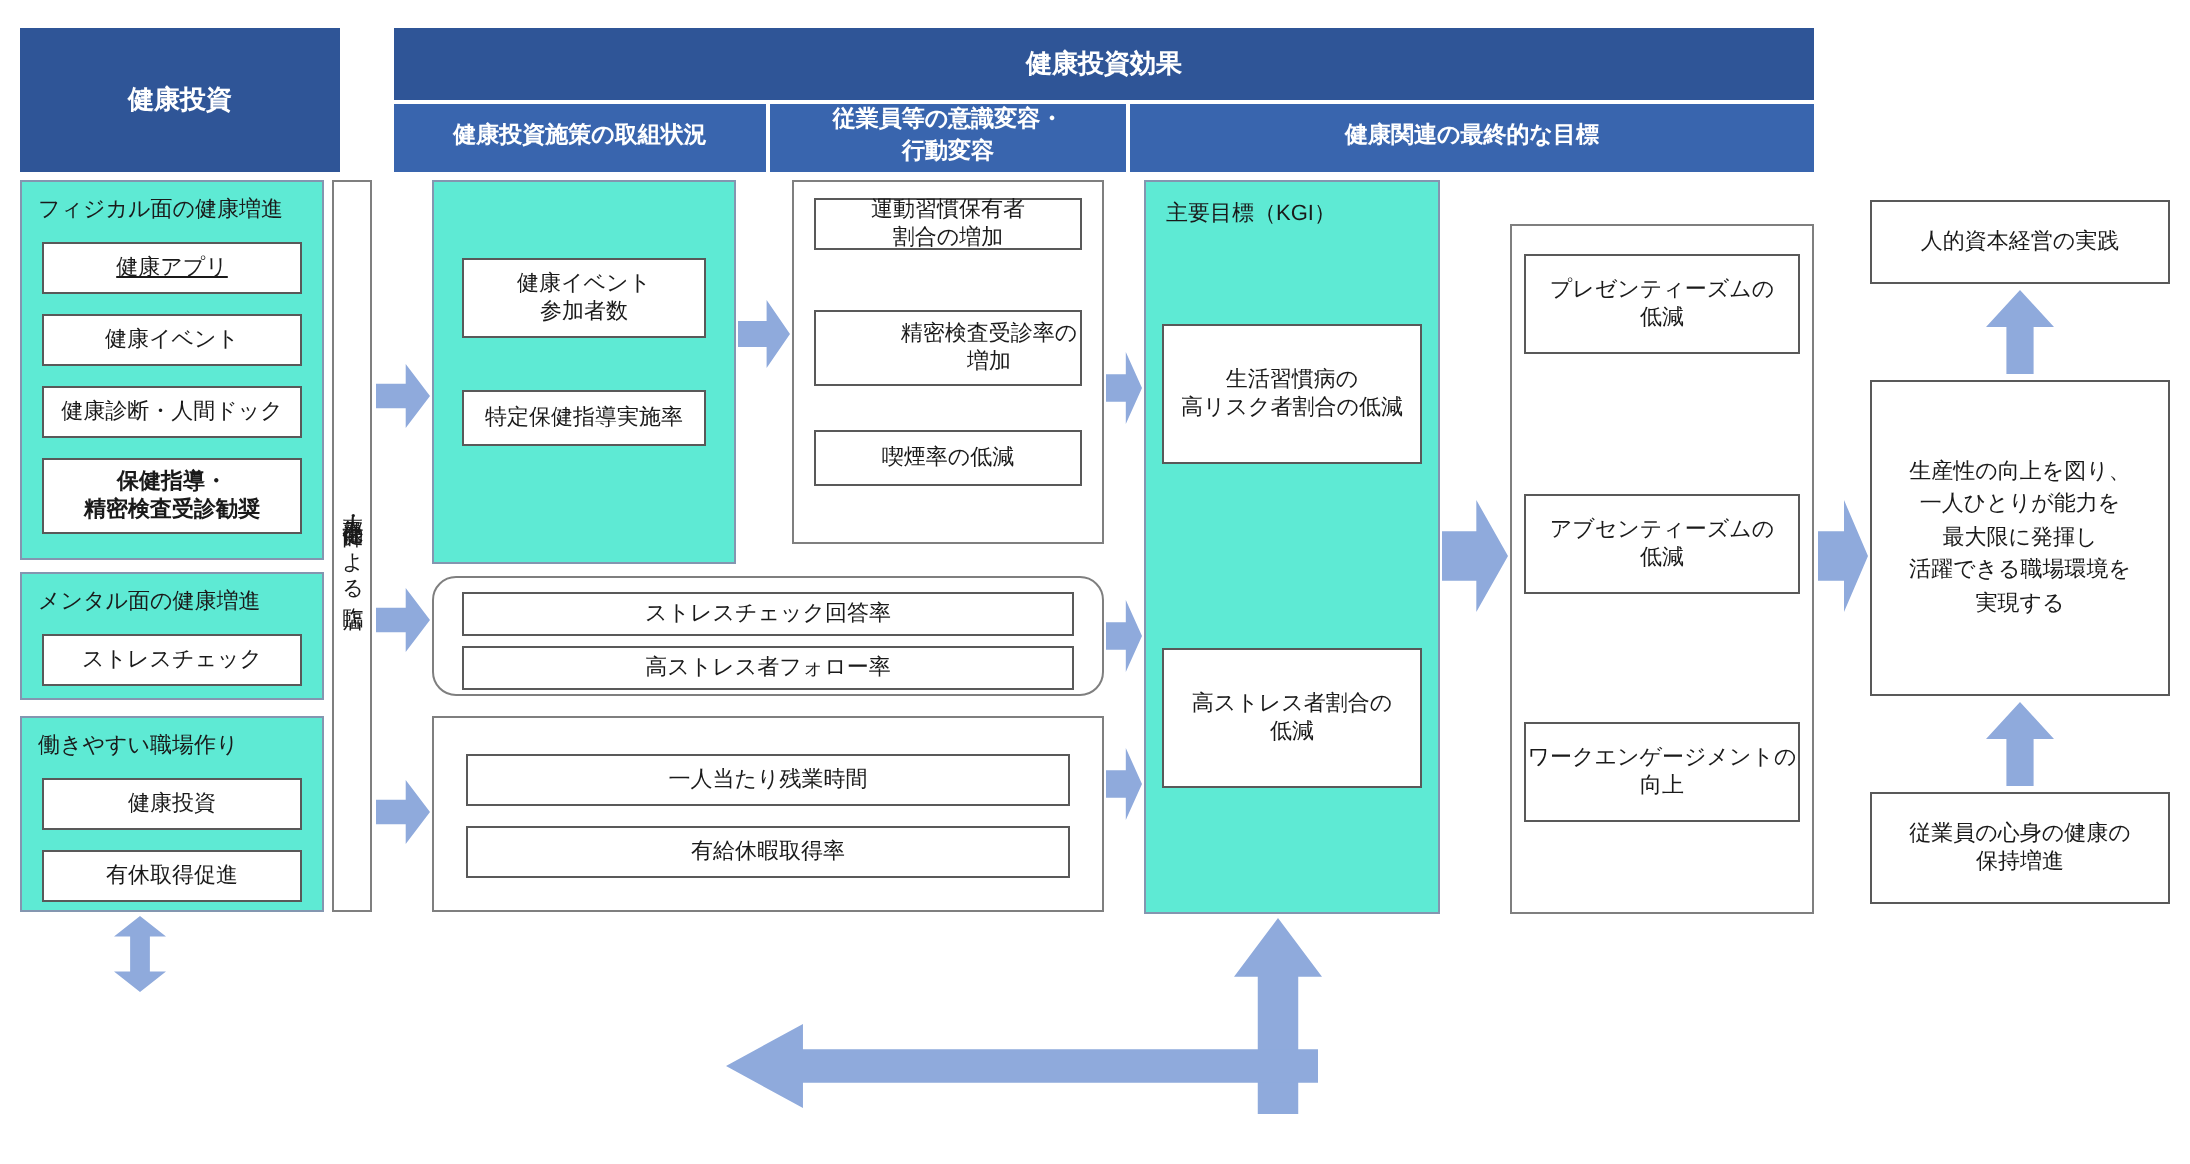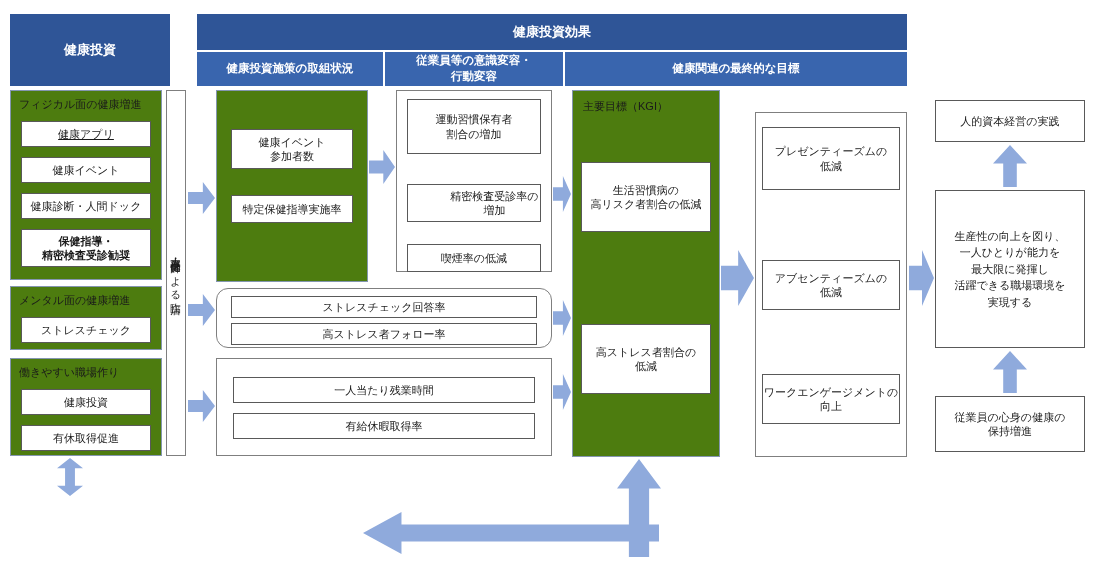--- a/index.html
+++ b/index.html
@@ -1,21 +1,21 @@
 <!DOCTYPE html>
 <html><head>
 <meta charset="utf-8">
 <style>
   html,body{margin:0;padding:0;background:#ffffff;}
   body{font-family:"Liberation Sans","DejaVu Sans",sans-serif;}
   #canvas{position:relative;width:1095px;height:582px;background:#ffffff;overflow:hidden;}
   .abs{position:absolute;box-sizing:border-box;}
   .hdr{background:#2F5597;color:#ffffff;font-weight:bold;font-size:13px;display:flex;align-items:center;justify-content:center;text-align:center;white-space:pre-line;line-height:1.35;}
   .subhdr{background:#3965AE;font-size:11.5px;}
-  .group{background:#4d7c0f;border:1px solid #8496B0;}
+  .group{background:#5eead4;border:1px solid #8496B0;}
   .gtitle{font-size:11px;color:#1a1a1a;padding:6px 8px 0;white-space:pre-line;}
   .outer{background:#ffffff;border:1px solid #7F7F7F;}
   .wbox{background:#ffffff;border:1px solid #595959;display:flex;align-items:center;justify-content:center;text-align:center;font-size:11px;color:#1a1a1a;white-space:pre-line;line-height:1.3;box-sizing:border-box;}
   .vbox{writing-mode:vertical-rl;text-orientation:upright;font-size:10.5px;color:#1a1a1a;display:flex;align-items:center;justify-content:center;letter-spacing:1px;}
   .arrow{background:#8FAADC;}
   .ar-r{clip-path:polygon(0 31%,55% 31%,55% 0,100% 50%,55% 100%,55% 69%,0 69%);}
   .ar-r-big{clip-path:polygon(0 28%,52% 28%,52% 0,100% 50%,52% 100%,52% 72%,0 72%);}
   .ar-up{clip-path:polygon(50% 0,100% 44%,70% 44%,70% 100%,30% 100%,30% 44%,0 44%);}
   .ar-up-big{clip-path:polygon(50% 0,100% 30%,73% 30%,73% 100%,27% 100%,27% 30%,0 30%);}
   .ar-left-big{clip-path:polygon(100% 30%,13% 30%,13% 0,0 50%,13% 100%,13% 70%,100% 70%);}
@@ -65,37 +65,37 @@
     <div class="wbox" style="margin:7px 14px 0;height:22px;">ストレスチェック回答率</div>
     <div class="wbox" style="margin:5px 14px 0;height:22px;">高ストレス者フォロー率</div>
   </div>
 
   <div class="abs outer" style="left:216px;top:358px;width:336px;height:98px;">
     <div class="wbox" style="margin:18px 16px 0;height:26px;">一人当たり残業時間</div>
     <div class="wbox" style="margin:10px 16px 0;height:26px;">有給休暇取得率</div>
   </div>
 
   <div class="abs outer" style="left:396px;top:90px;width:156px;height:182px;">
-    <div class="wbox" style="margin:8px 10px 0;height:55px;">運動習慣保有者
+    <div class="wbox" style="margin:8px 10px 0;height:26px;">運動習慣保有者
 割合の増加</div>
     <div class="wbox" style="margin:30px 10px 0;height:38px;padding-left:41px;">精密検査受診率の
 増加</div>
     <div class="wbox" style="margin:22px 10px 0;height:28px;">喫煙率の低減</div>
   </div>
 
   <div class="abs group" style="left:572px;top:90px;width:148px;height:367px;">
     <div class="gtitle" style="padding:8px 10px 0;">主要目標（KGI）</div>
     <div class="wbox" style="margin:48px 8px 0;height:70px;">生活習慣病の
 高リスク者割合の低減</div>
     <div class="wbox" style="margin:92px 8px 0;height:70px;">高ストレス者割合の
 低減</div>
   </div>
 
   <div class="abs outer" style="left:755px;top:112px;width:152px;height:345px;">
-    <div class="wbox" style="margin:14px 6px 0;height:63px;">プレゼンティーズムの
+    <div class="wbox" style="margin:14px 6px 0;height:50px;">プレゼンティーズムの
 低減</div>
     <div class="wbox" style="margin:70px 6px 0;height:50px;">アブセンティーズムの
 低減</div>
     <div class="wbox" style="margin:64px 6px 0;height:50px;">ワークエンゲージメントの
 向上</div>
   </div>
 
   <div class="abs wbox" style="left:935px;top:100px;width:150px;height:42px;">人的資本経営の実践</div>
   <div class="abs wbox" style="left:935px;top:190px;width:150px;height:158px;line-height:1.5;">生産性の向上を図り、
 一人ひとりが能力を

